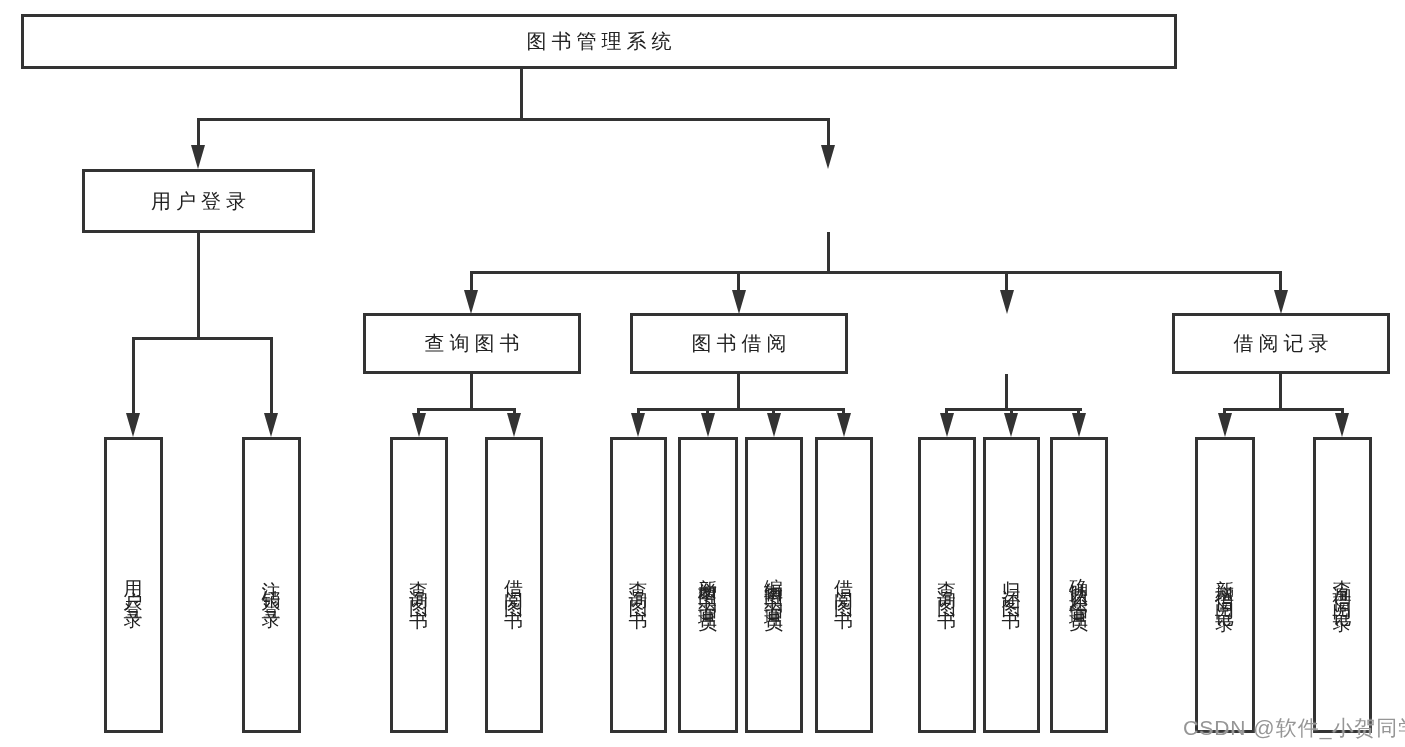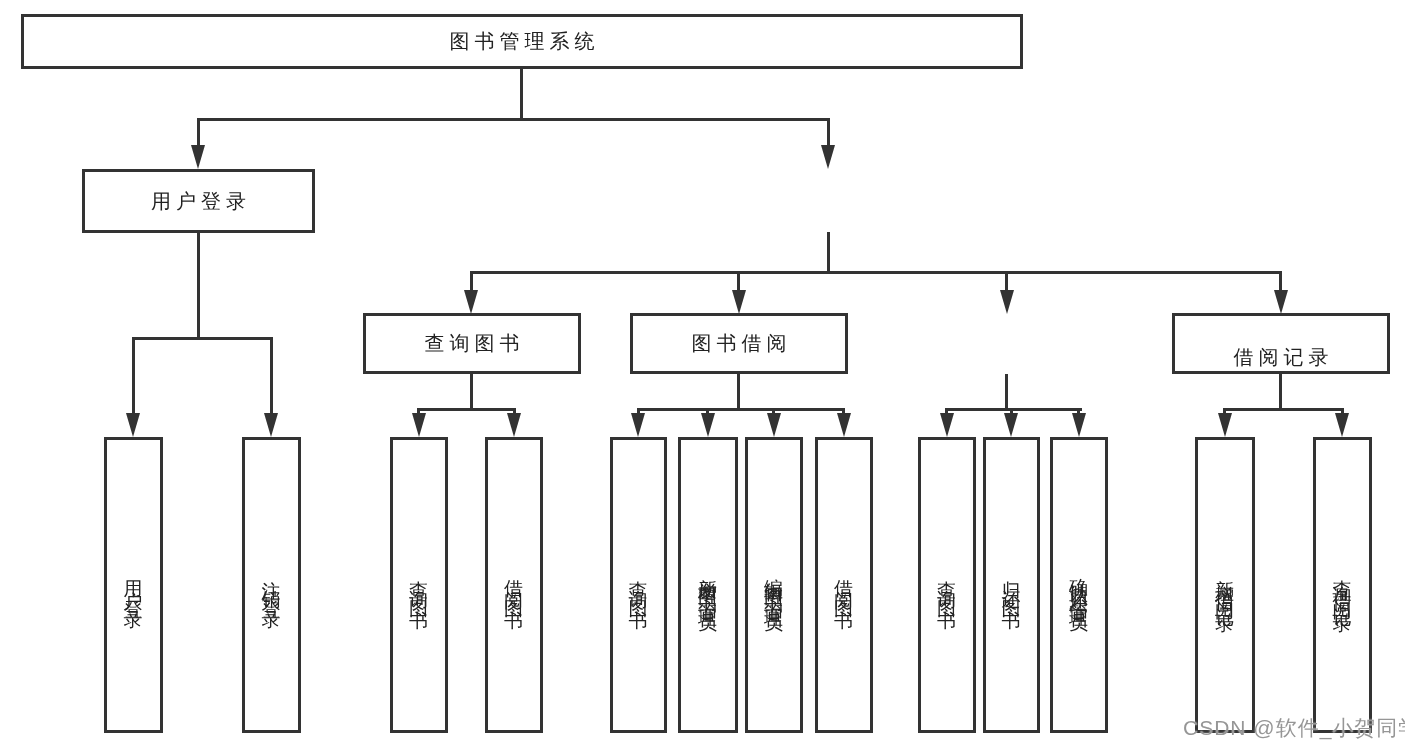--- a/index.html
+++ b/index.html
@@ -126,35 +126,35 @@
   <div class="arrow" style="left:1004px;top:413px;"></div>
   <div class="arrow" style="left:1072px;top:413px;"></div>
 
   <div class="vl" style="left:1279px;top:374px;height:34px;"></div>
   <div class="hl" style="left:1223px;top:408px;width:121px;"></div>
   <div class="vl" style="left:1223px;top:408px;height:5px;"></div>
   <div class="vl" style="left:1341px;top:408px;height:5px;"></div>
   <div class="arrow" style="left:1218px;top:413px;"></div>
   <div class="arrow" style="left:1335px;top:413px;"></div>
 
-  <div class="box root" style="left:21px;top:14px;width:1002px;height:55px;">
+  <div class="box root" style="left:21px;top:14px;width:1156px;height:55px;">
     <span class="hlabel">图书管理系统</span>
   </div>
 
   <div class="box" style="left:82px;top:169px;width:233px;height:64px;">
     <span class="hlabel">用户登录</span>
   </div>
 
   <div class="box" style="left:363px;top:313px;width:218px;height:61px;">
     <span class="hlabel">查询图书</span>
   </div>
   <div class="box" style="left:630px;top:313px;width:218px;height:61px;">
     <span class="hlabel">图书借阅</span>
   </div>
-  <div class="box" style="left:1172px;top:313px;width:218px;height:61px;align-items:flex-end;">
+  <div class="box" style="left:1172px;top:313px;width:218px;height:61px;">
     <span class="hlabel">借阅记录</span>
   </div>
 
   <div class="box vbox" style="left:104px;top:437px;width:59px;height:296px;">
     <span class="vlabel">用户登录</span>
   </div>
   <div class="box vbox" style="left:242px;top:437px;width:59px;height:296px;">
     <span class="vlabel">注销登录</span>
   </div>
 

